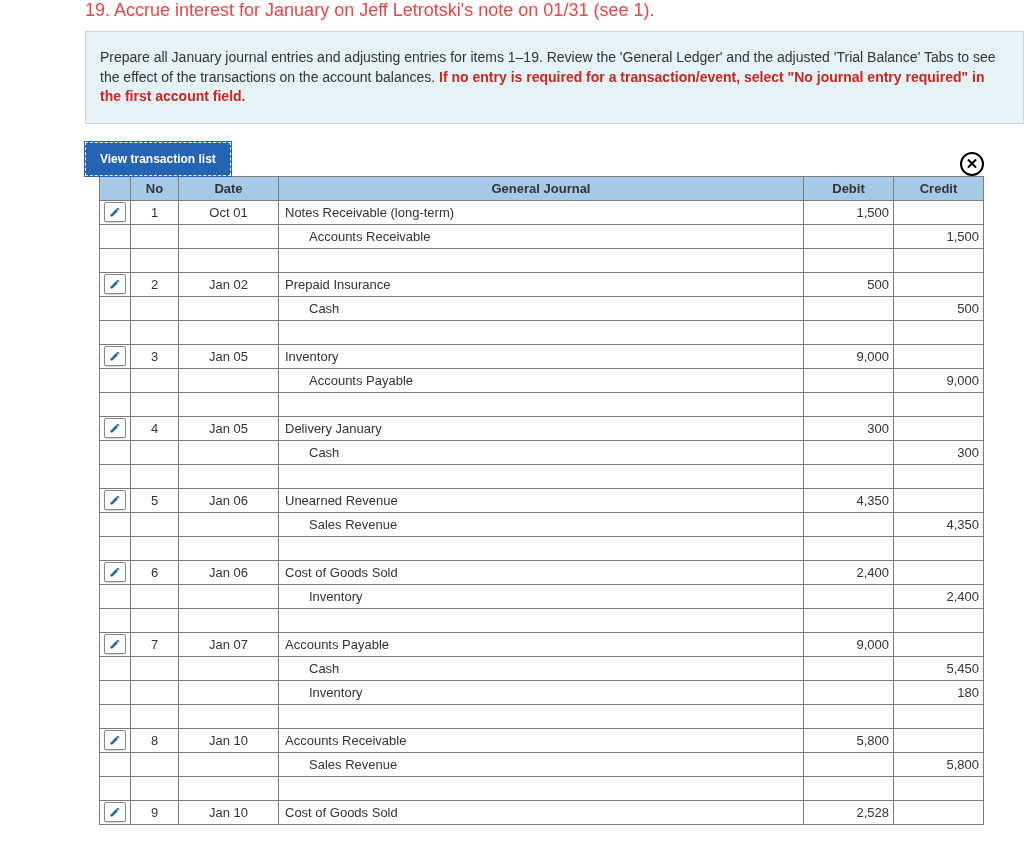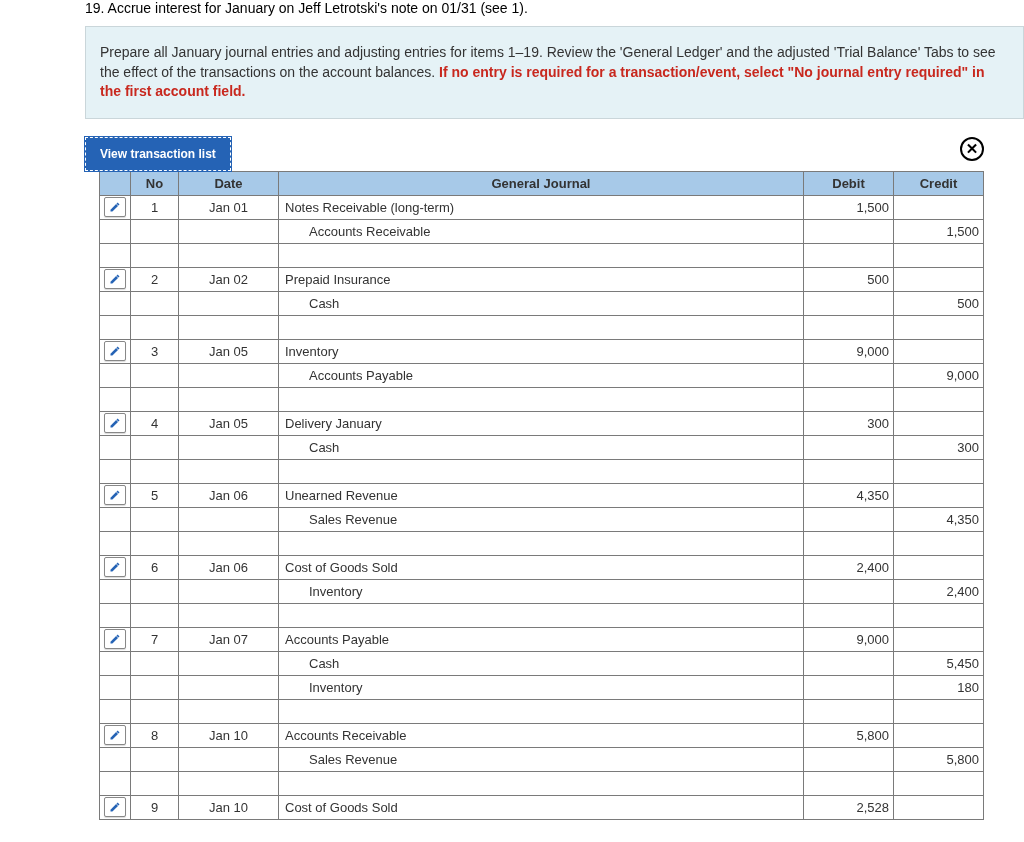--- a/index.html
+++ b/index.html
@@ -12,41 +12,41 @@
     height: 842px;
     position: relative;
   }
   .scroll-area {
     width: 1024px;
     height: 842px;
     overflow-y: scroll;
     padding: 0 0 0 85px;
   }
   .question-header {
-    color: #000000;
-    font-size: 14px;
+    color: #ef4444;
+    font-size: 18px;
     padding: 0 8px 10px 0;
   }
   .instruction-box {
     background: #e5f2f6;
     border: 1px solid #cad6da;
     padding: 16px 14px;
     font-size: 14px;
     line-height: 1.4;
     font-family: Verdana, Arial, sans-serif;
     color: #333;
   }
   .instruction-box .red {
     color: #c8281e;
     font-weight: bold;
   }
   .tab-row {
     margin-top: 18px;
     display: flex;
-    align-items: flex-start;
+    align-items: flex-end;
     margin-right: 10px;
   }
   .tab-btn {
     background: #2563b5;
     color: #fff;
     font-size: 12px;
     padding: 9px 14px;
     border: none;
     cursor: pointer;
     font-family: Arial, sans-serif;
@@ -155,21 +155,21 @@
       <tr>
             <td class="col-edit">
               <div class="edit-btn">
                 <svg viewBox="0 0 16 16">
                   <path d="M2 11.5 L9.5 4 L12 6.5 L4.5 14 L2 14 Z" fill="#2563b5"></path>
                   <path d="M10 3.5 L12.5 6 L14 4.5 L11.5 2 Z" fill="#2563b5"></path>
                 </svg>
               </div>
             </td>
             <td class="col-no">1</td>
-            <td class="col-date">Jan 01</td>
+            <td class="col-date">Oct 01</td>
             <td class="col-gj acct-debit">Notes Receivable (long-term)</td>
             <td class="col-debit">1,500</td>
             <td class="col-credit"></td>
           </tr>
           <tr>
             <td class="col-edit"></td>
             <td class="col-no"></td>
             <td class="col-date"></td>
             <td class="col-gj acct-credit">Accounts Receivable</td>
             <td class="col-debit"></td>

